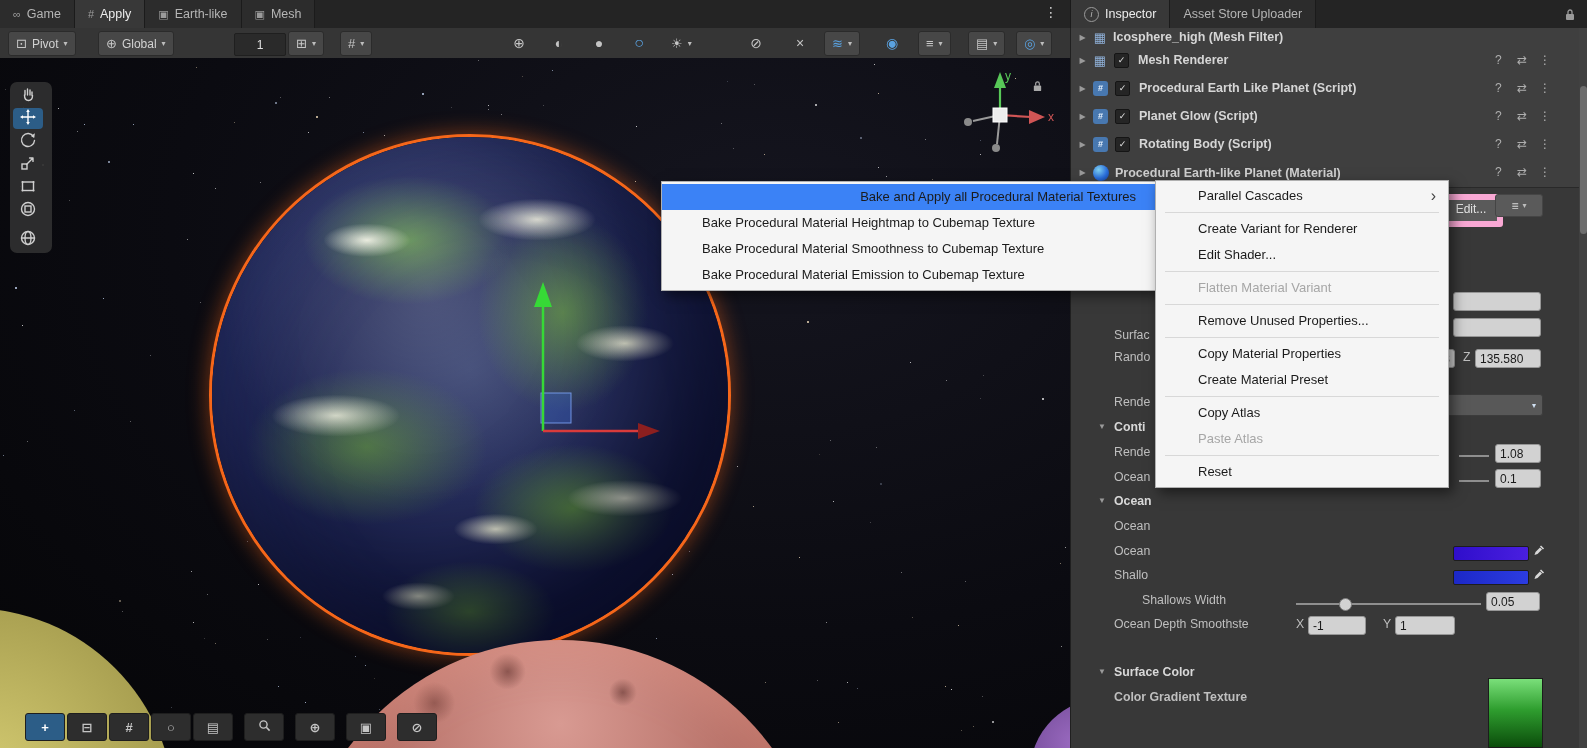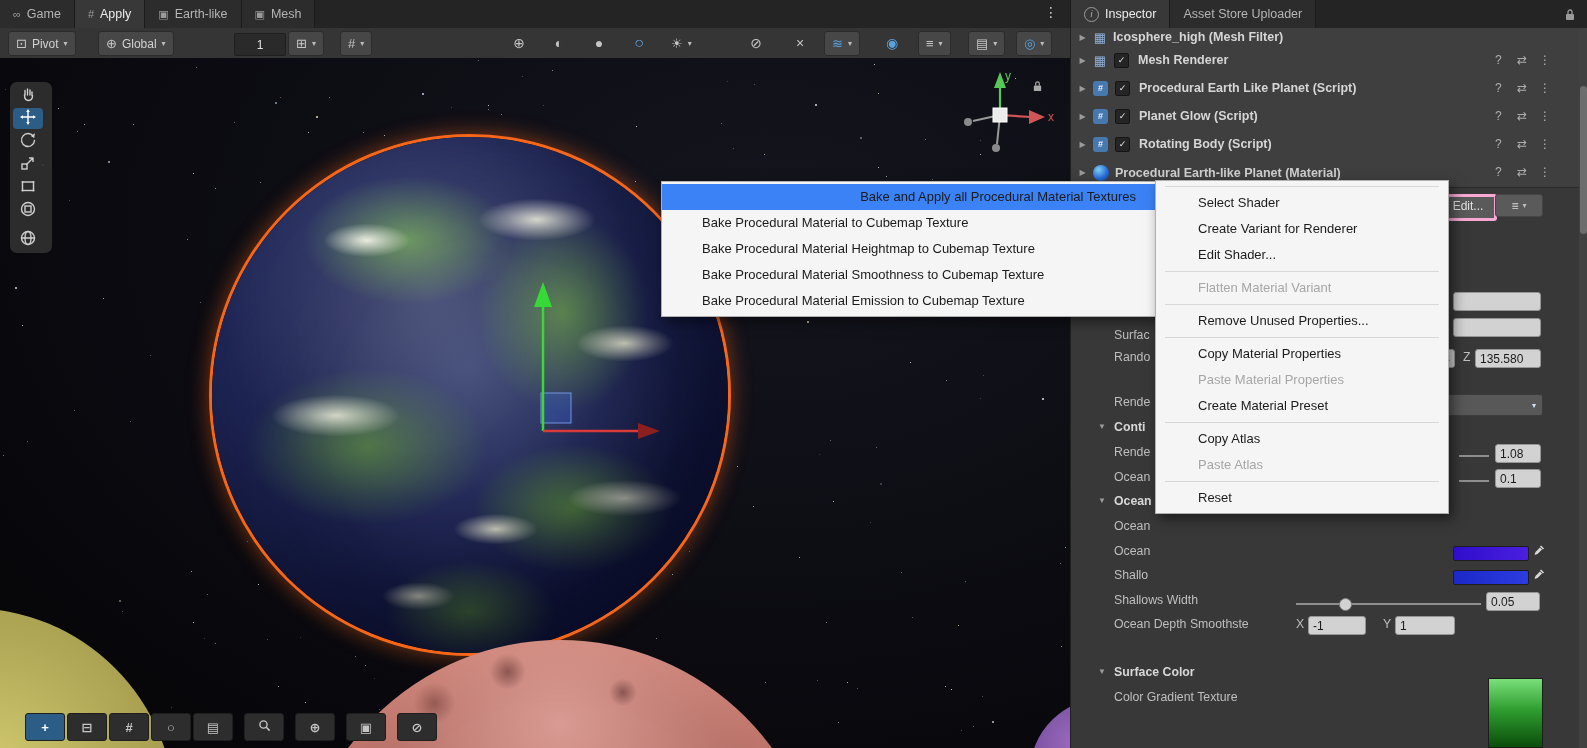--- a/index.html
+++ b/index.html
@@ -575,21 +575,21 @@
 
     <div class="crow" style="top:130px;height:29px;">
       <span class="fold">▶</span>
       <span class="cicon-mat"></span>
       <b class="ctitle" style="color:#cfcfcf;">Procedural Earth-like Planet (Material)</b>
       <span class="ric" style="left:424px;">?</span>
       <span class="ric" style="left:446px;">⇄</span>
       <span class="ric" style="left:468px;">⋮</span>
     </div>
 
-    <div class="abs" style="left:368px;top:166px;width:52px;height:21px;background:#5a5a5a;border:3px solid #f9a8d4;border-radius:3px;color:#e2e2e2;text-align:center;line-height:19px;z-index:1;">Edit...</div>
+    <div class="abs" style="left:368px;top:166px;width:52px;height:21px;background:#5a5a5a;border:6px solid #f9a8d4;border-radius:3px;color:#e2e2e2;text-align:center;line-height:19px;z-index:1;">Edit...</div>
     <div class="abs" style="left:424px;top:166px;width:46px;height:21px;background:#5a5a5a;border:1px solid #454545;border-radius:3px;color:#d8d8d8;display:flex;align-items:center;justify-content:center;gap:4px;z-index:1;">
       <span>≡</span>
       <span class="caret">▾</span>
     </div>
 
     <div class="lfield" style="left:382px;top:264px;width:88px;"></div>
     <div class="lfield" style="left:382px;top:290px;width:88px;"></div>
 
     <span class="plabel" style="top:300px;">Surfac</span>
 
@@ -630,62 +630,63 @@
 
     <span class="plabel" style="top:540px;">Shallo</span>
     <div class="swatch" style="left:382px;top:542px;width:74px;background:linear-gradient(90deg,#1c28c8,#2c3ce0);"></div>
     <span class="abs" style="left:462px;top:540px;">
       <svg width="12" height="13" viewBox="0 0 12 13">
           <path d="M1.5 11 l1-3 4.5-4.5 2 2 -4.5 4.5 -3 1z" fill="#d8d8d8"></path>
           <path d="M7.5 2 l3 3" stroke="#d8d8d8" stroke-width="1.6"></path>
         </svg>
     </span>
 
-    <span class="plabel" style="top:565px;">Shallows Width</span>
+    <span class="plabel" style="top:565px;margin-left:28px;">Shallows Width</span>
     <div class="strack" style="left:225px;top:575px;width:185px;"></div>
     <div class="sknob" style="left:268px;top:570px;"></div>
     <input class="lfield" style="left: 415px; top: 564px; width: 54px;" value="0.05">
 
     <span class="plabel" style="top:589px;">Ocean Depth Smoothste</span>
     <span class="plabel" style="left:225px;top:589px;">X</span>
     <input class="lfield" style="left: 237px; top: 588px; width: 58px;" value="-1">
     <span class="plabel" style="left:312px;top:589px;">Y</span>
     <input class="lfield" style="left: 324px; top: 588px; width: 60px;" value="1">
 
     <span class="pfold" style="top:639px;">▼</span>
     <span class="plabel phead" style="top:637px;">Surface Color</span>
 
-    <span class="plabel" style="top:662px;">Color Gradient Texture</span>
+    <span class="plabel" style="top:662px;font-weight:bold;">Color Gradient Texture</span>
     <div class="gthumb" style="left:417px;top:650px;width:53px;height:68px;"></div>
 
     <div class="vscroll">
       <div class="vthumb" style="top:58px;height:148px;"></div>
     </div>
   </div>
 
   <div class="menu" style="left:661px;top:181px;width:494px;z-index:200;">
     <div class="m1item hl">Bake and Apply all Procedural Material Textures</div>
-    <div class="m1item">Bake Procedural Material to Cubemap Texture</div>
     <div class="m1item">Bake Procedural Material Heightmap to Cubemap Texture</div>
     <div class="m1item">Bake Procedural Material Smoothness to Cubemap Texture</div>
     <div class="m1item">Bake Procedural Material Emission to Cubemap Texture</div>
   </div>
 
   <div class="menu" style="left:1155px;top:180px;width:292px;z-index:210;">
+    <div class="m2item">
+      <span>Parallel Cascades</span>
+      <span class="m2sub">›</span>
+    </div>
     <div class="m2sep"></div>
-    <div class="m2item">Select Shader</div>
     <div class="m2item">Create Variant for Renderer</div>
     <div class="m2item">Edit Shader...</div>
     <div class="m2sep"></div>
     <div class="m2item disabled">Flatten Material Variant</div>
     <div class="m2sep"></div>
     <div class="m2item">Remove Unused Properties...</div>
     <div class="m2sep"></div>
     <div class="m2item">Copy Material Properties</div>
-    <div class="m2item disabled">Paste Material Properties</div>
     <div class="m2item">Create Material Preset</div>
     <div class="m2sep"></div>
     <div class="m2item">Copy Atlas</div>
     <div class="m2item disabled">Paste Atlas</div>
     <div class="m2sep"></div>
     <div class="m2item">Reset</div>
   </div>
 
 </div>
 

